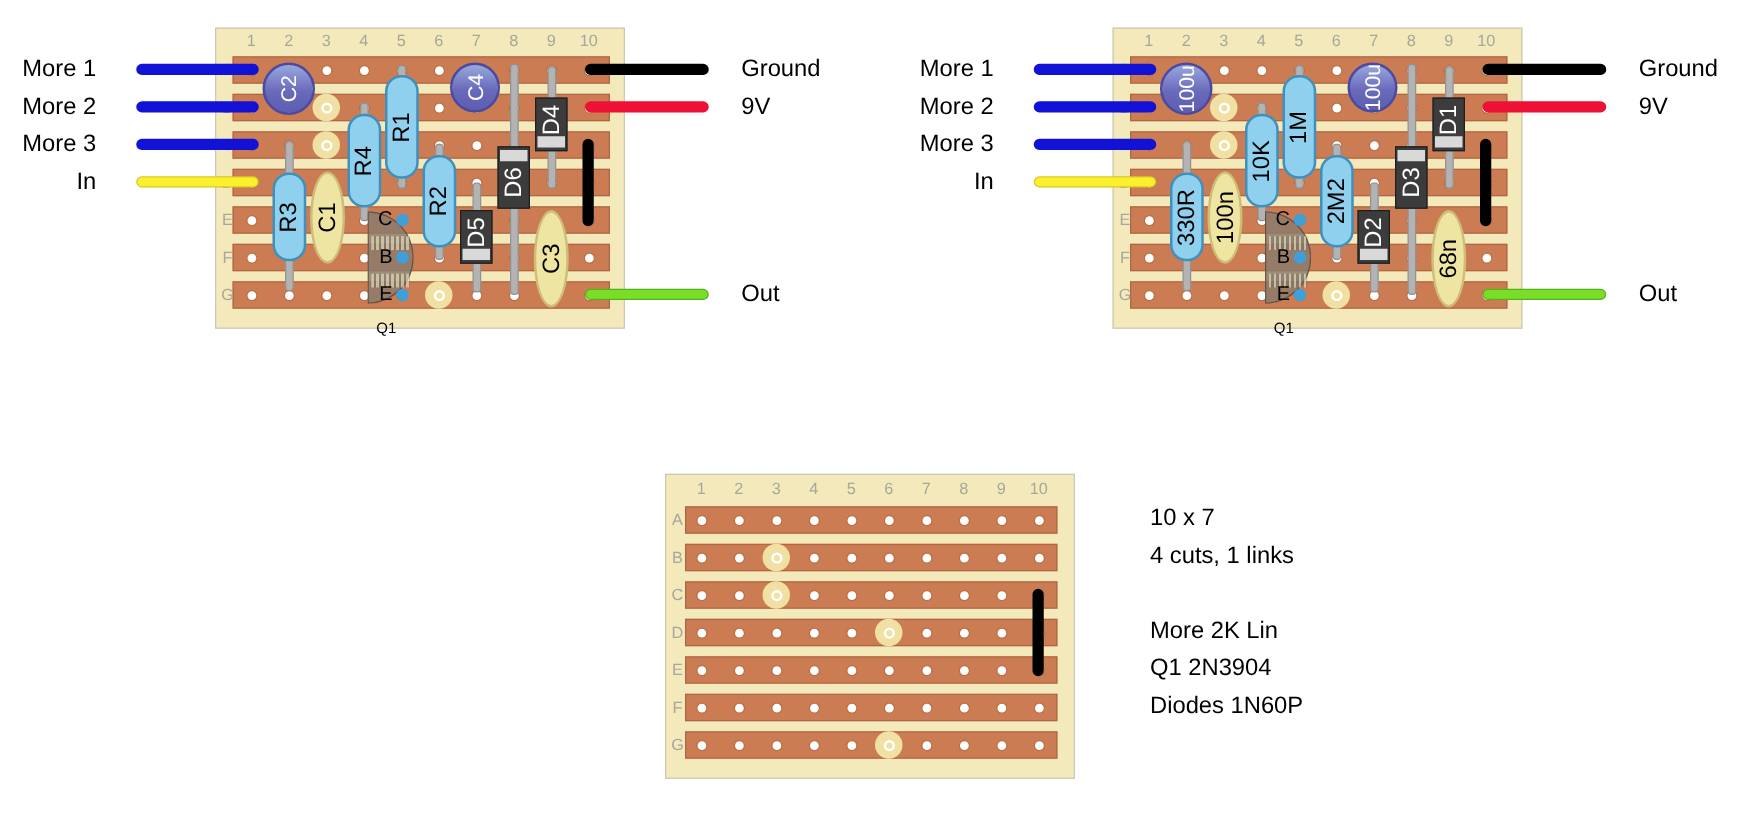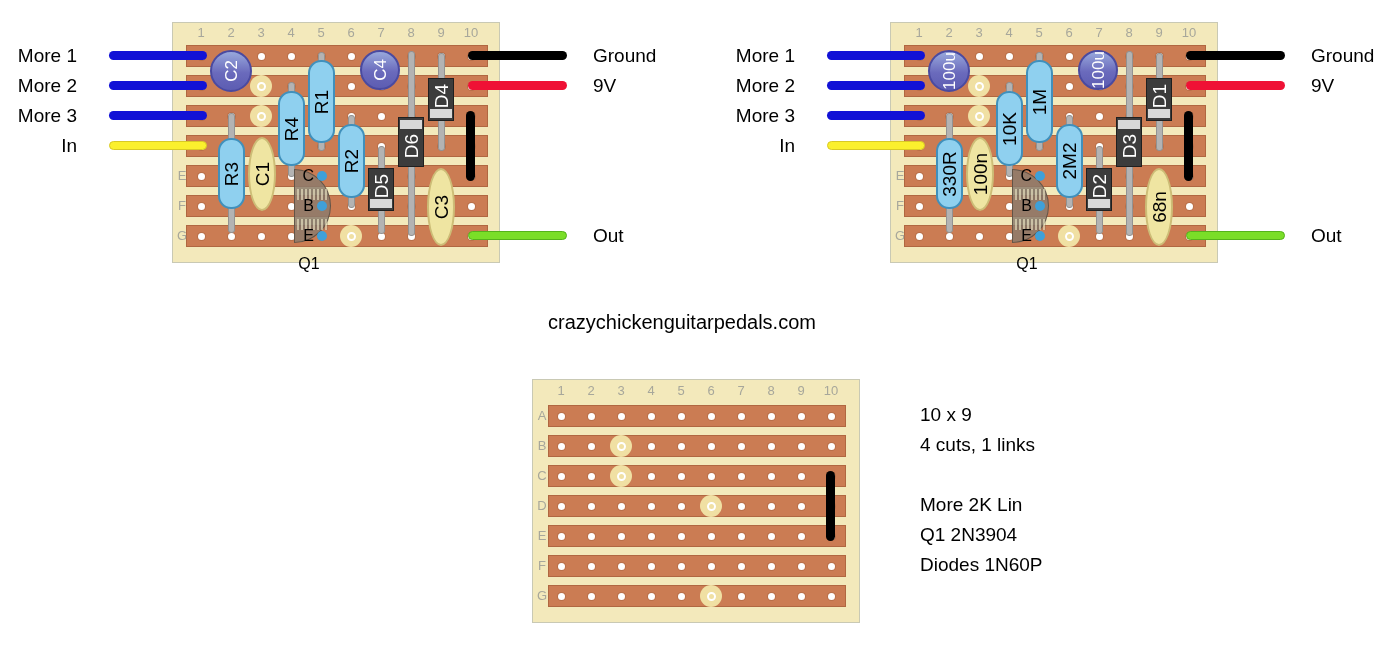--- a/index.html
+++ b/index.html
@@ -20,31 +20,30 @@
   .ecap{position:absolute;border-radius:50%;background:linear-gradient(180deg,#98A8DC 0%,#6A6ABC 55%,#5D5DB2 100%);border:2px solid #4A4AA0;box-sizing:border-box;}
   .film{position:absolute;border-radius:50%;background:#EFE5A2;border:2px solid #CDBD77;box-sizing:border-box;}
   .rotlab{position:absolute;transform:translate(-50%,-50%) rotate(-90deg);white-space:nowrap;font-size:19px;color:#000;}
   .rotlab.white{color:#fff;}
   .rotlab.ecaplab{font-size:17px;}
   .trans{position:absolute;background:rgba(139,123,108,.84);border:1.5px solid rgba(92,80,68,.9);box-sizing:border-box;}
   .hatch{position:absolute;height:11px;background:repeating-linear-gradient(90deg,rgba(228,222,190,.65) 0 2px,rgba(110,100,88,.3) 2px 4px);}
   .pin{position:absolute;width:10px;height:10px;border-radius:50%;background:#3FA0D8;}
   .pinlab{position:absolute;font-size:16px;line-height:18px;color:#000;}
   .iolabel{position:absolute;font-size:19px;height:22px;line-height:22px;color:#000;}
-  .qlab{position:absolute;font-size:16px;color:#000;}
+  .qlab{position:absolute;font-size:12px;color:#000;}
   .note{position:absolute;font-size:19px;line-height:22px;color:#000;}
   .site{position:absolute;font-size:20px;color:#000;text-align:center;}
 </style>
 </head>
 <body>
 
 <div id="stage">
-  <div class="site" style="left:532px;top:311px;width:300px;">crazychickenguitarpedals.com</div>
   <div>
-    <div class="note" style="left:920px;top:404px;">10 x 9</div>
+    <div class="note" style="left:920px;top:404px;">10 x 7</div>
     <div class="note" style="left:920px;top:434px;">4 cuts, 1 links</div>
     <div class="note" style="left:920px;top:494px;">More 2K Lin</div>
     <div class="note" style="left:920px;top:524px;">Q1 2N3904</div>
     <div class="note" style="left:920px;top:554px;">Diodes 1N60P</div>
   </div>
 <div class="board" style="left: 172px; top: 22px; width: 328px; height: 241px; overflow: visible;">
       <div class="strip" style="left: 13px; top: 22px; width: 302px; height: 22px;"></div>
       <div class="strip" style="left: 13px; top: 52px; width: 302px; height: 22px;"></div>
       <div class="strip" style="left: 13px; top: 82px; width: 302px; height: 22px;"></div>
       <div class="strip" style="left: 13px; top: 112px; width: 302px; height: 22px;"></div>

